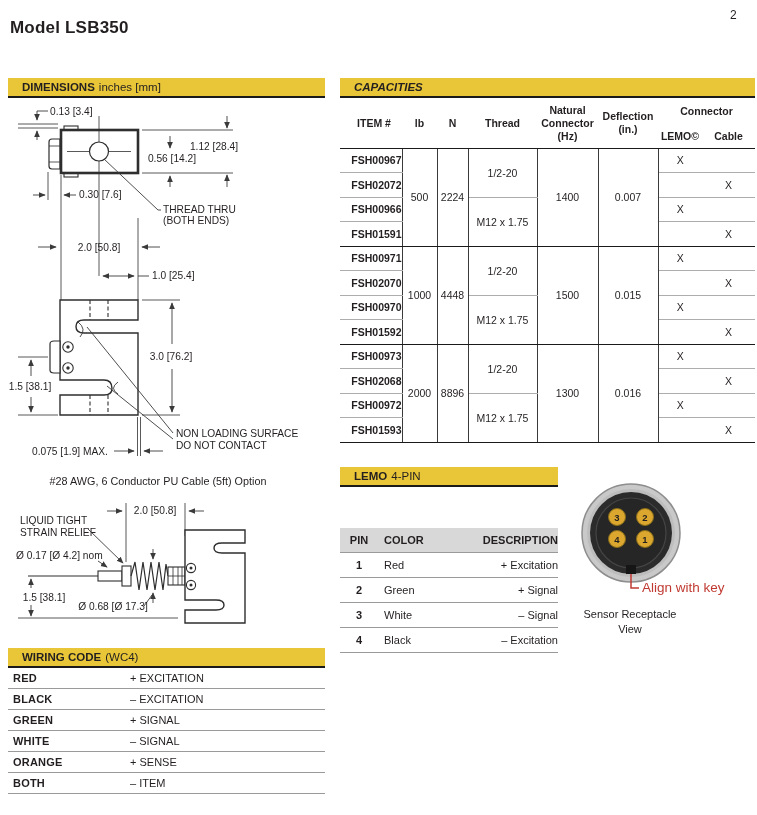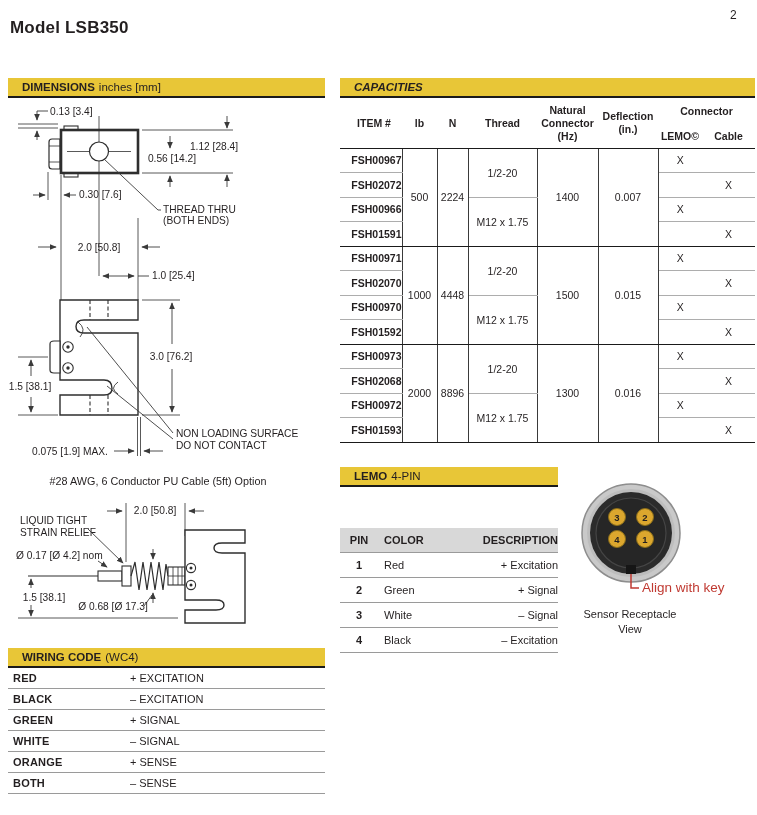--- a/index.html
+++ b/index.html
@@ -394,15 +394,15 @@
   <div class="wiring-row">
     <span class="wc">WHITE</span>
     <span class="wd">– SIGNAL</span>
   </div>
   <div class="wiring-row">
     <span class="wc">ORANGE</span>
     <span class="wd">+ SENSE</span>
   </div>
   <div class="wiring-row">
     <span class="wc">BOTH</span>
-    <span class="wd">– SENSE</span>
+    <span class="wd">– ITEM</span>
   </div>
 </div>
 
 </body></html>

